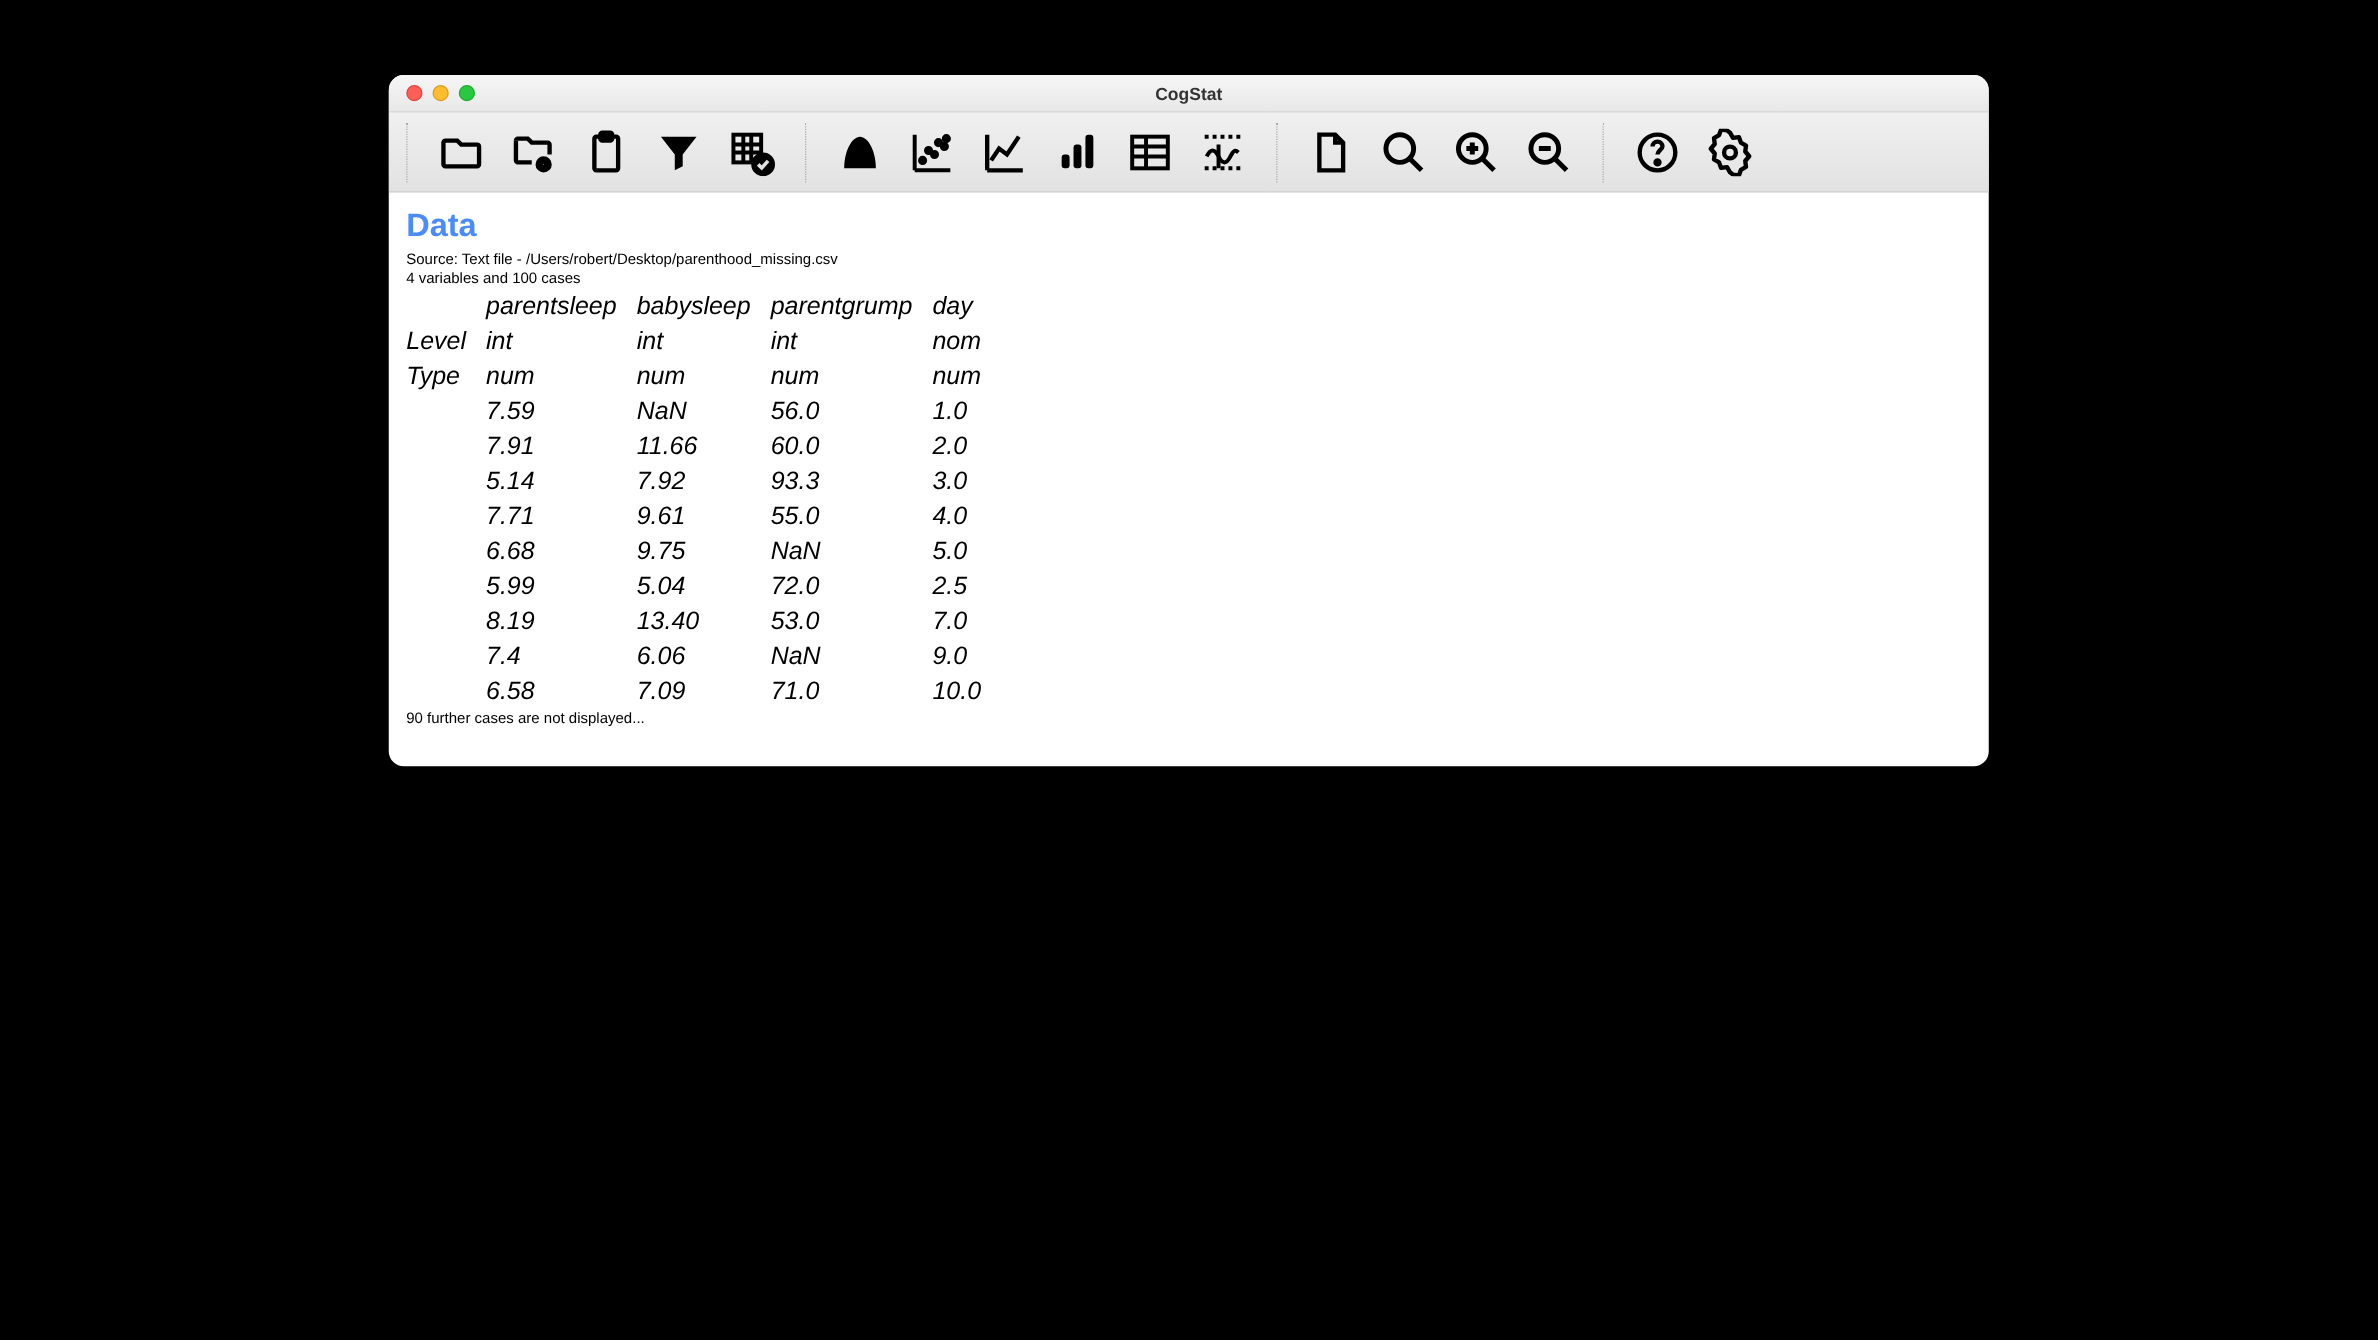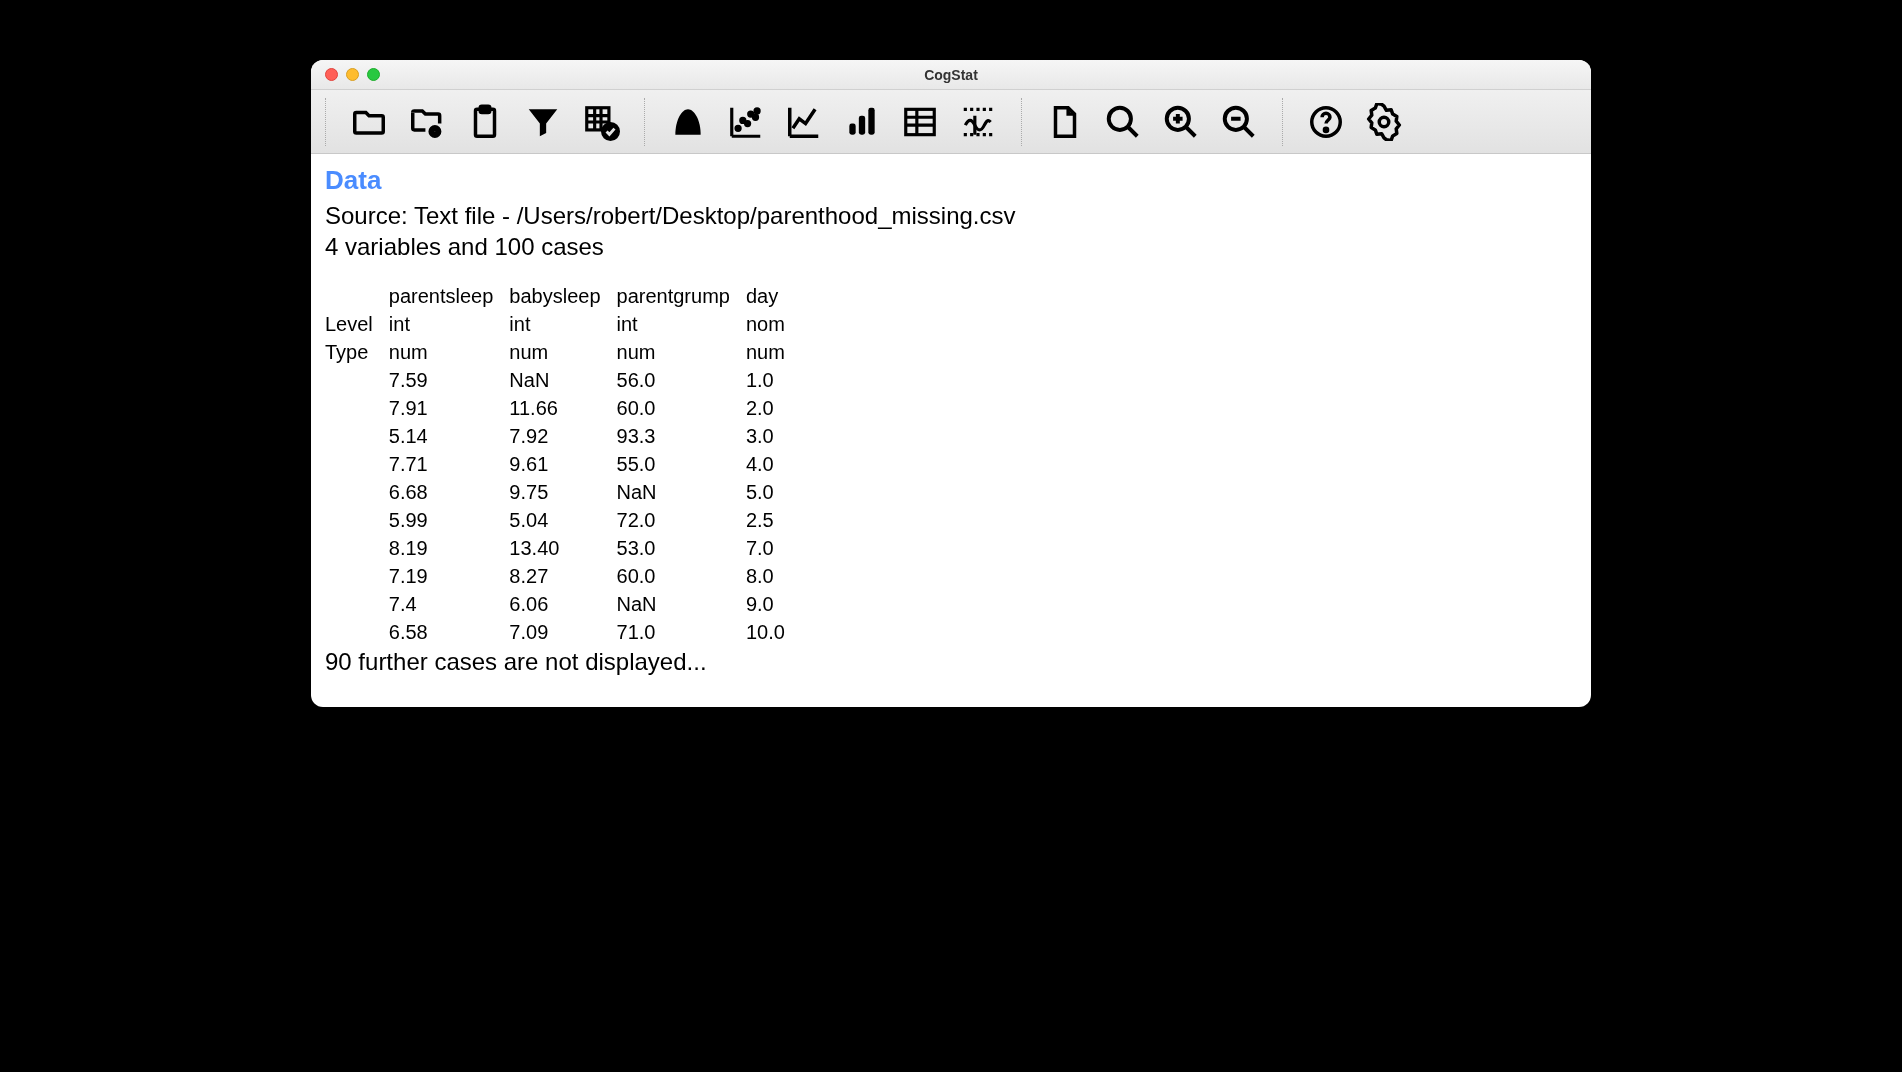--- a/index.html
+++ b/index.html
@@ -88,25 +88,25 @@
       line-height: 1.3;
       border-radius: 12px;
     }
     .section-heading {
       font-size: 26px;
       font-weight: 700;
       color: #4a8cff;
       margin-bottom: 2px;
     }
     .source-line, .summary-line, .truncated-line {
-      font-size: 24px;
+      font-size: 12px;
     }
     .data-table {
-      margin-top: 20px;
       border-collapse: collapse;
+      font-style: italic;
     }
     .data-table td, .data-table th {
       text-align: left;
       font-size: 20px;
       font-weight: 400;
       padding: 1px 16px 1px 0;
       white-space: nowrap;
     }
     .data-table th { font-weight: 400; }
     .row-label { padding-left: 10px; padding-right: 18px; }
@@ -335,27 +335,20 @@
           </tr>
           <tr>
             <td class="row-label"></td>
             <td>8.19</td>
             <td>13.40</td>
             <td>53.0</td>
             <td>7.0</td>
           </tr>
           <tr>
             <td class="row-label"></td>
-            <td>7.19</td>
-            <td>8.27</td>
-            <td>60.0</td>
-            <td>8.0</td>
-          </tr>
-          <tr>
-            <td class="row-label"></td>
             <td>7.4</td>
             <td>6.06</td>
             <td>NaN</td>
             <td>9.0</td>
           </tr>
           <tr>
             <td class="row-label"></td>
             <td>6.58</td>
             <td>7.09</td>
             <td>71.0</td>

